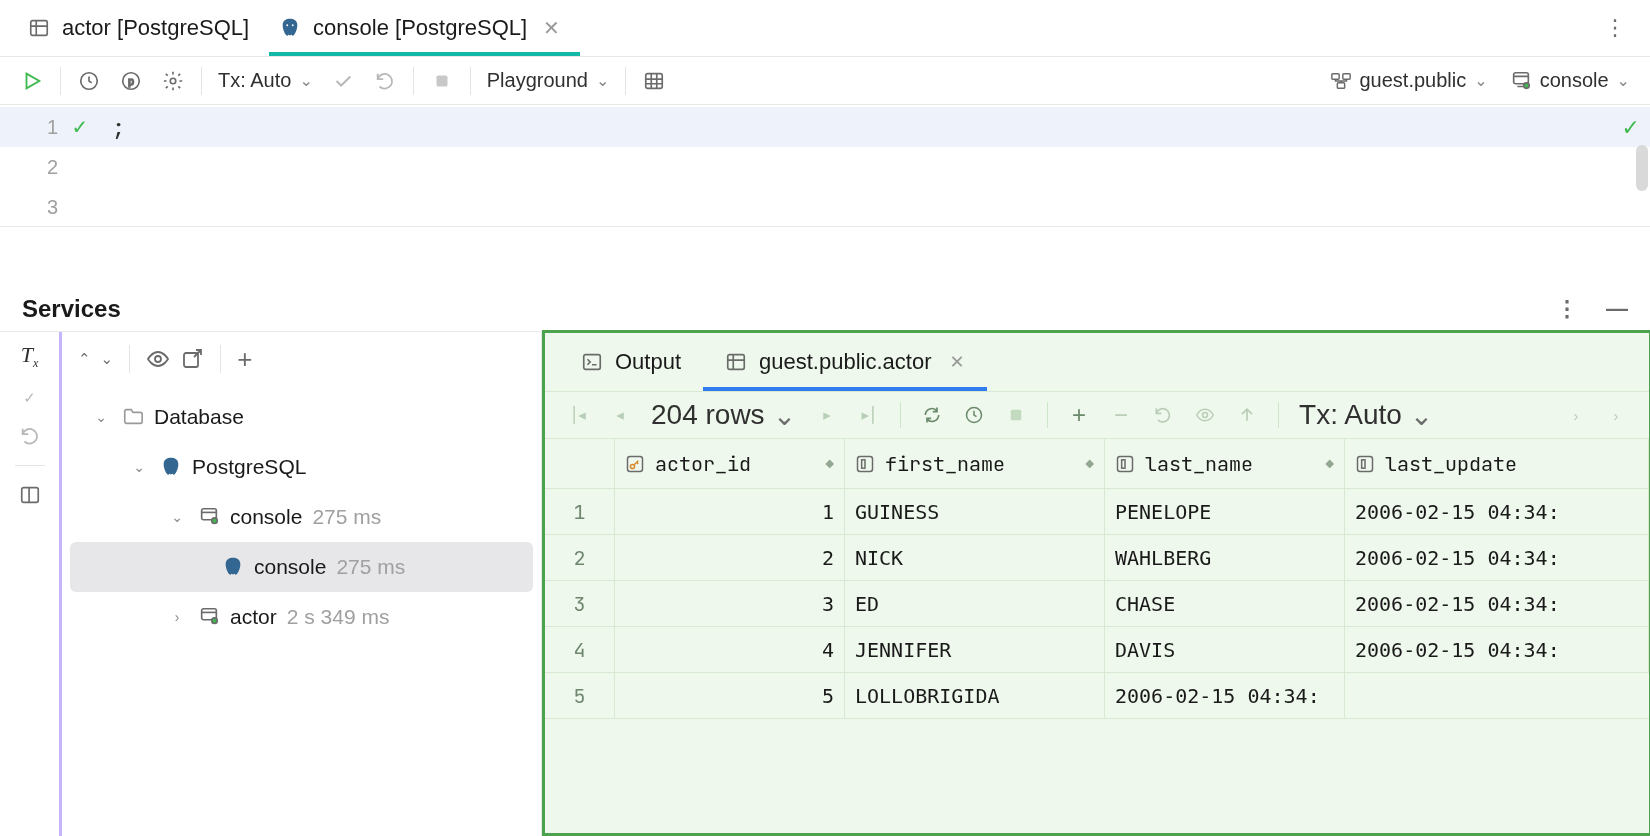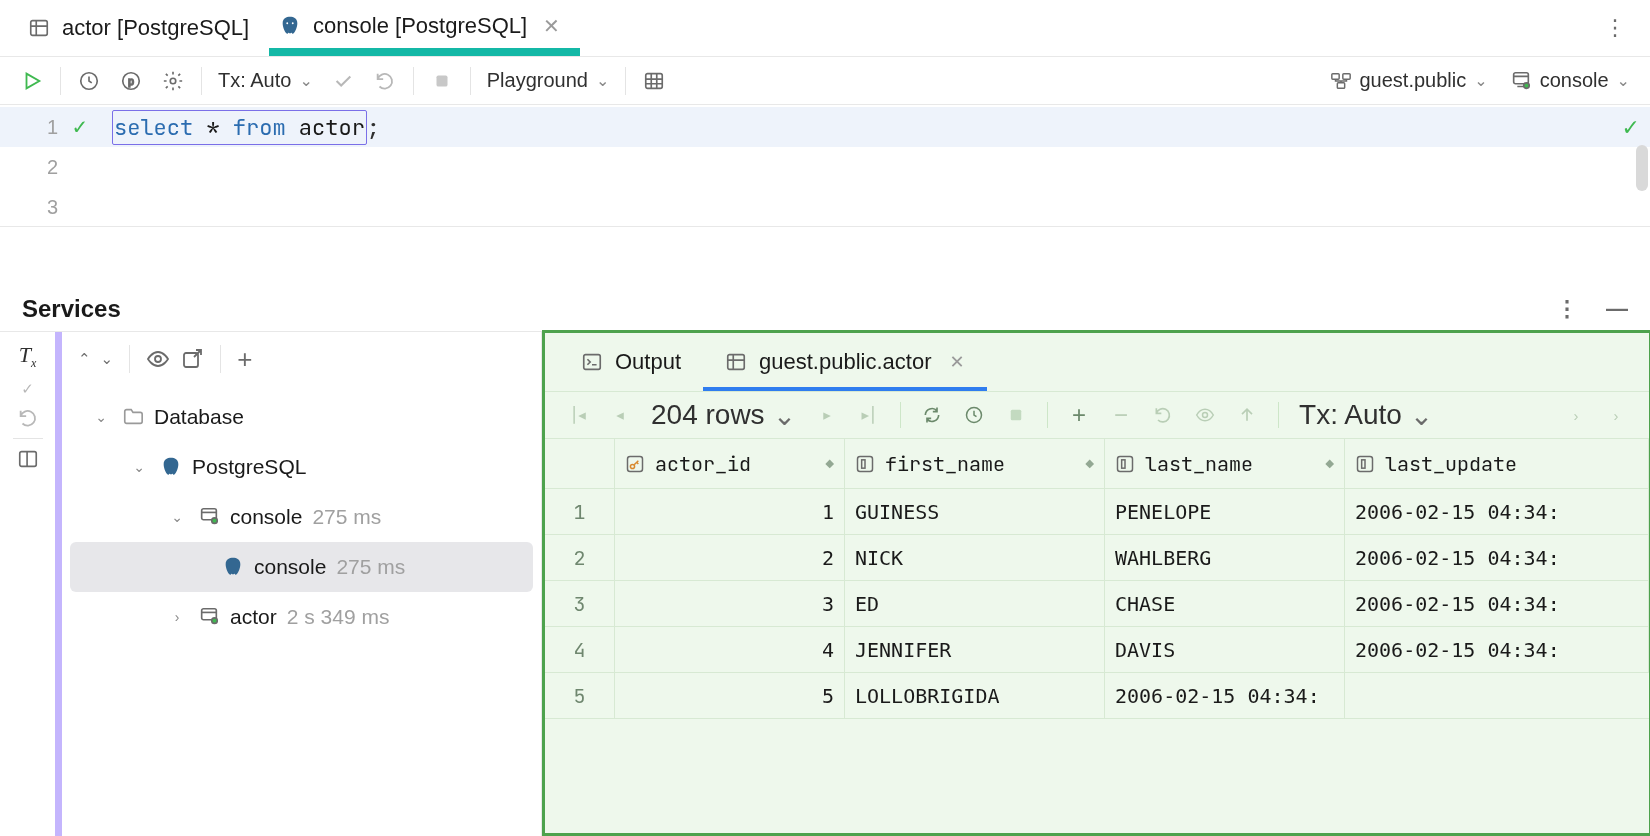--- a/index.html
+++ b/index.html
@@ -28,21 +28,21 @@
     display: flex;
     align-items: center;
     gap: 12px;
     padding: 0 20px 0 10px;
     height: 100%;
     font-size: 22px;
     color: #1a1a1a;
     cursor: pointer;
   }
   .tab.active {
-    border-bottom: 8px solid #14b8a6;
+    border-bottom: 4px solid #14b8a6;
     padding-top: 4px;
   }
   .tab svg { width: 22px; height: 22px; }
   .tab-close { color:#9a9a9a; font-size:20px; margin-left:4px; }
   .tabs-right { margin-left:auto; padding:0 24px; color:#6b6b6b; font-size:22px; cursor:pointer; }
 
   
   .toolbar {
     display: flex;
     align-items: center;
@@ -104,22 +104,22 @@
     display:flex; align-items:center; height:44px;
     padding:0 22px; font-size:24px; font-weight:700;gap:40px;
   }
   .services-header .right { margin-left:auto; display:flex; gap:28px; color:#6b6b6b; font-size:22px; }
 
   
   .services-body {
     display:flex; flex:1; border-top:1px solid #e8e8e8; min-height:0;
   }
   .services-left {
-    width: 62px; border-right:7px solid #c4b5fd;
-    display:flex; flex-direction:column; align-items:center; padding-top:10px; gap:9px; color:#6b6b6b;
+    width: 62px; border-right:3px solid #c4b5fd;
+    display:flex; flex-direction:column; align-items:center; padding-top:10px; gap:18px; color:#6b6b6b;
   }
   .services-left .tx { font-family:serif; font-style:italic; font-size:22px; color:#303030; }
   .services-left svg { width:22px; height:22px; }
 
   .services-tree {
     width: 480px; border-right:1px solid #e8e8e8; display:flex; flex-direction:column;
   }
   .tree-toolbar {
     height: 54px; display:flex; align-items:center; gap:10px; padding:0 16px; color:#6b6b6b;
   }
@@ -301,23 +301,20 @@
       <span>2</span>
         <span class="chk"></span>
     </div>
     <div class="gutter-row">
       <span>3</span>
         <span class="chk"></span>
     </div>
   </div>
   <div class="code-area">
     <div class="code-line active mono">
-      <span class="sel-box">
-        <span class="kw">select</span><span> * </span><span class="kw">from</span><span> actor</span>
-      </span>
         <span class="semi">;</span>
     </div>
     <div class="run-chk">✓</div>
     <div class="code-scroll"></div>
   </div>
 </div>
 
 <div class="services-gap"></div>
 
 <div class="services-header">

